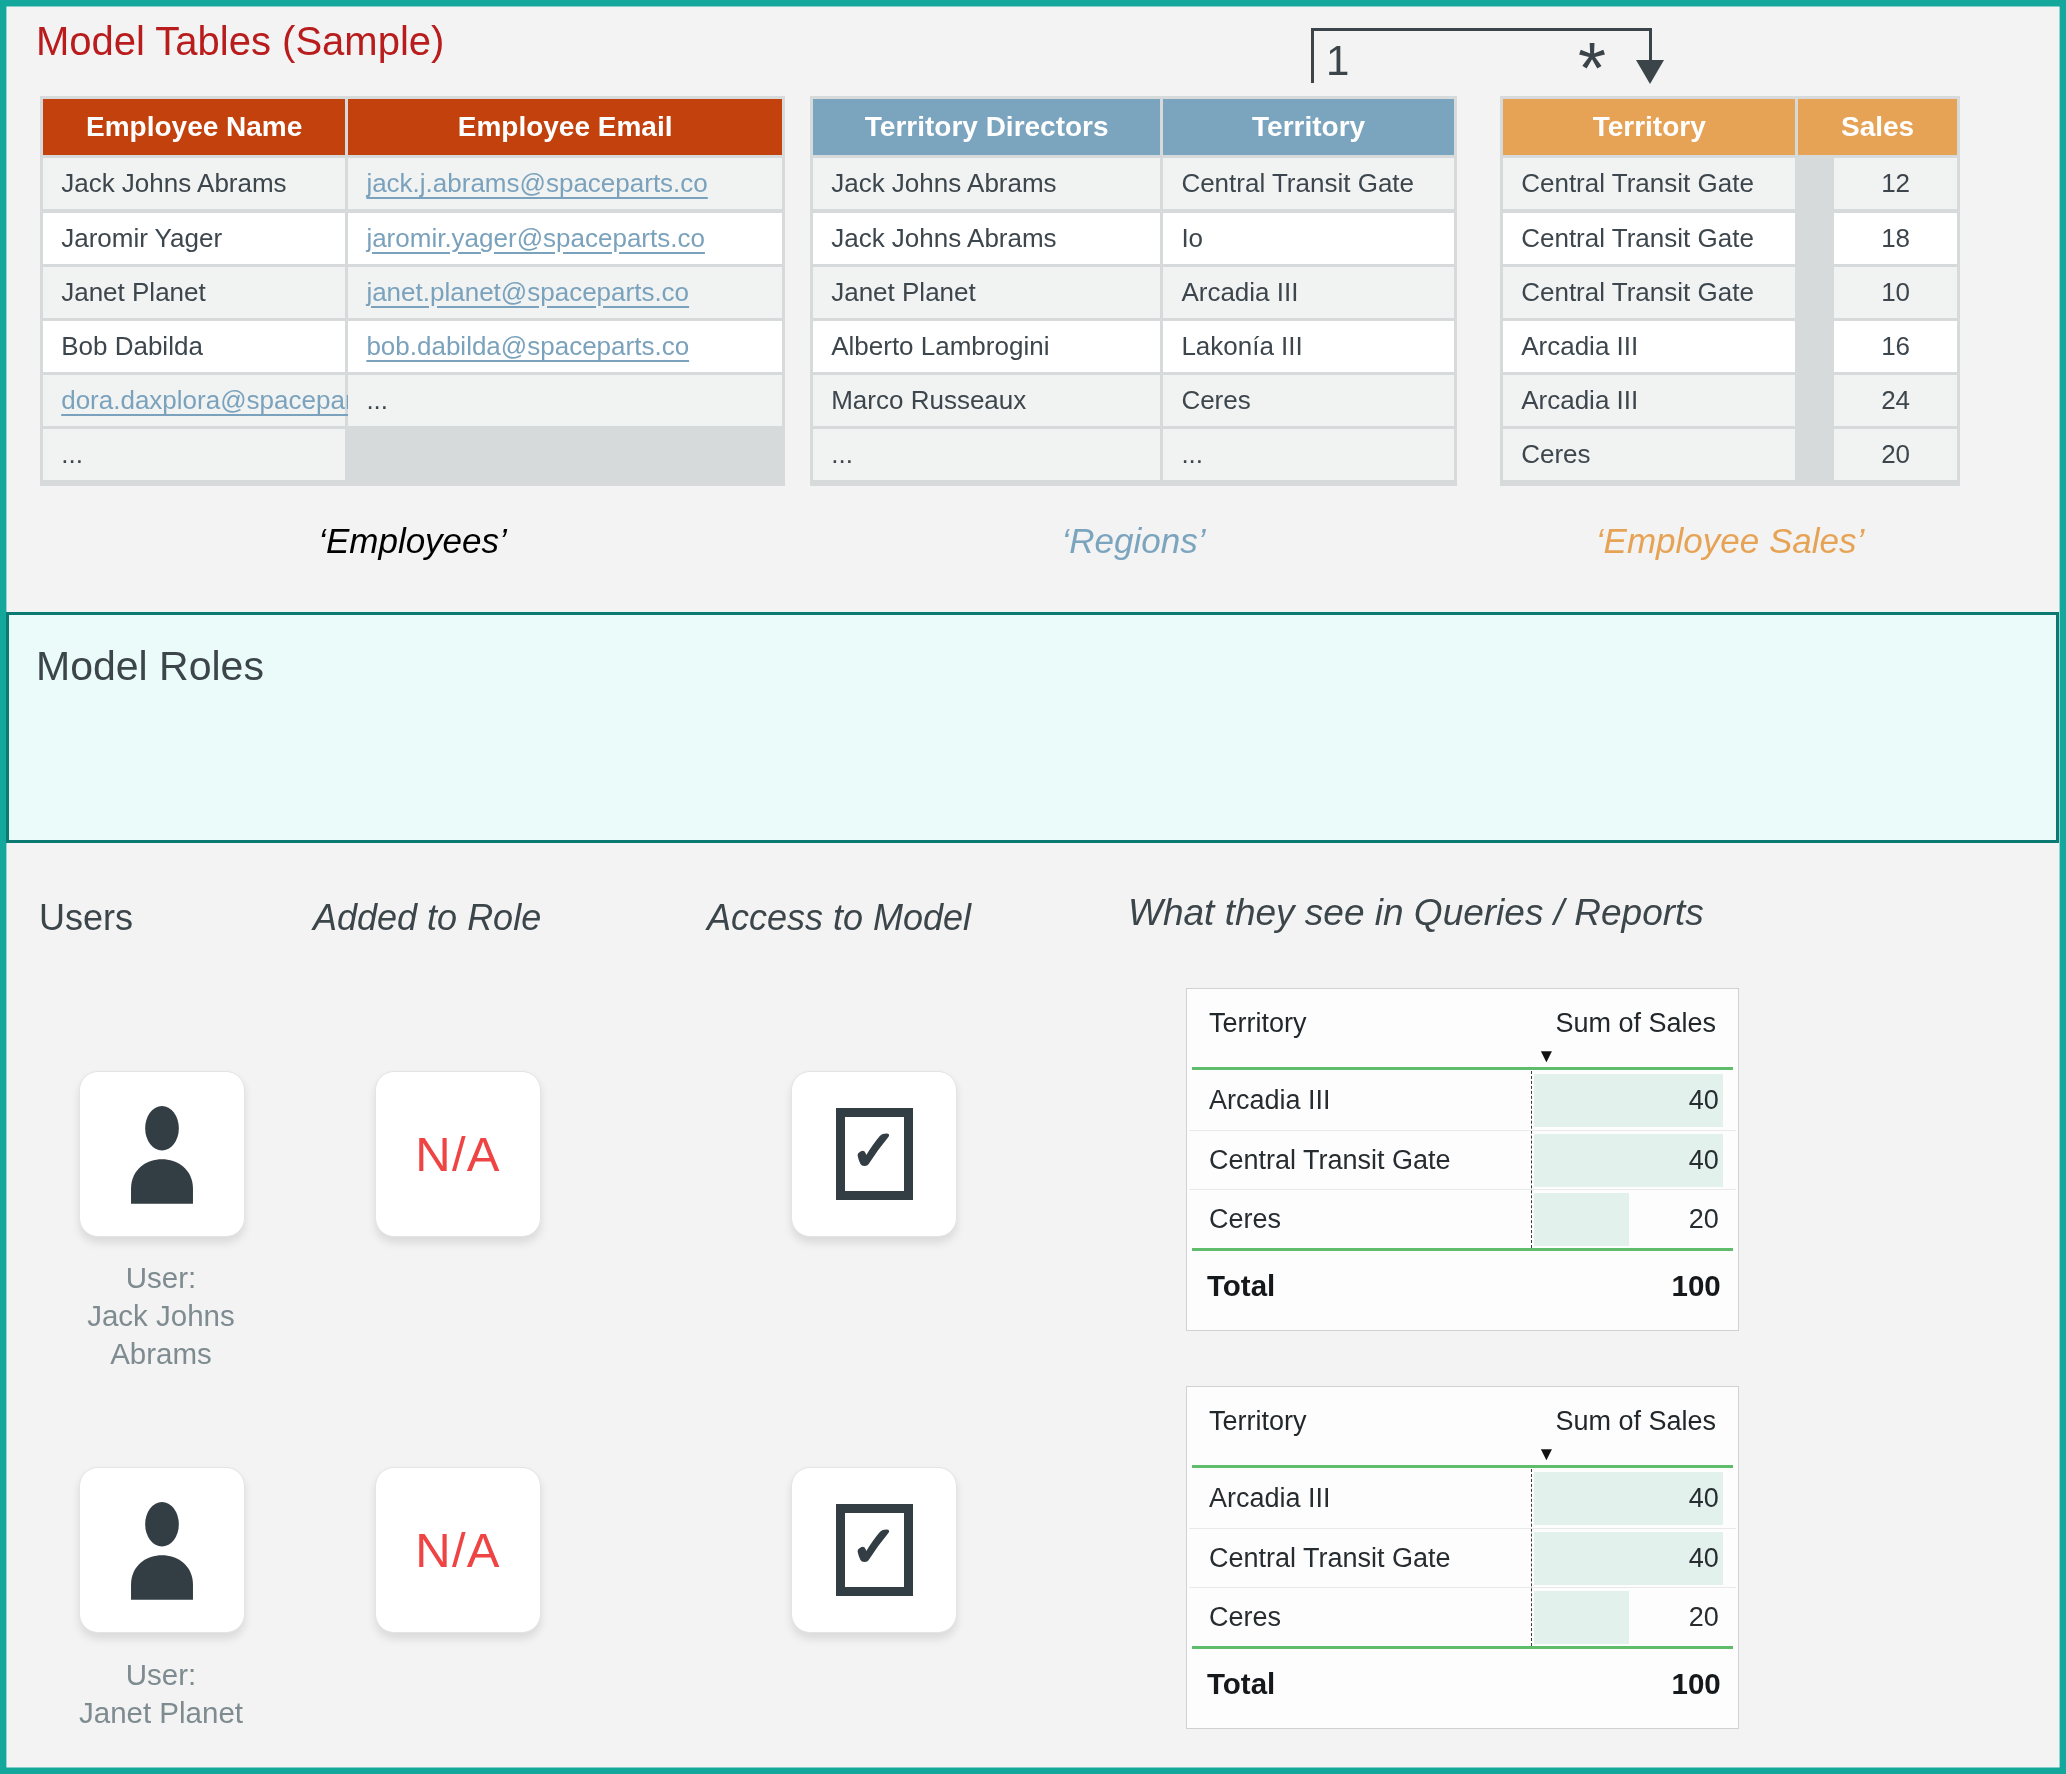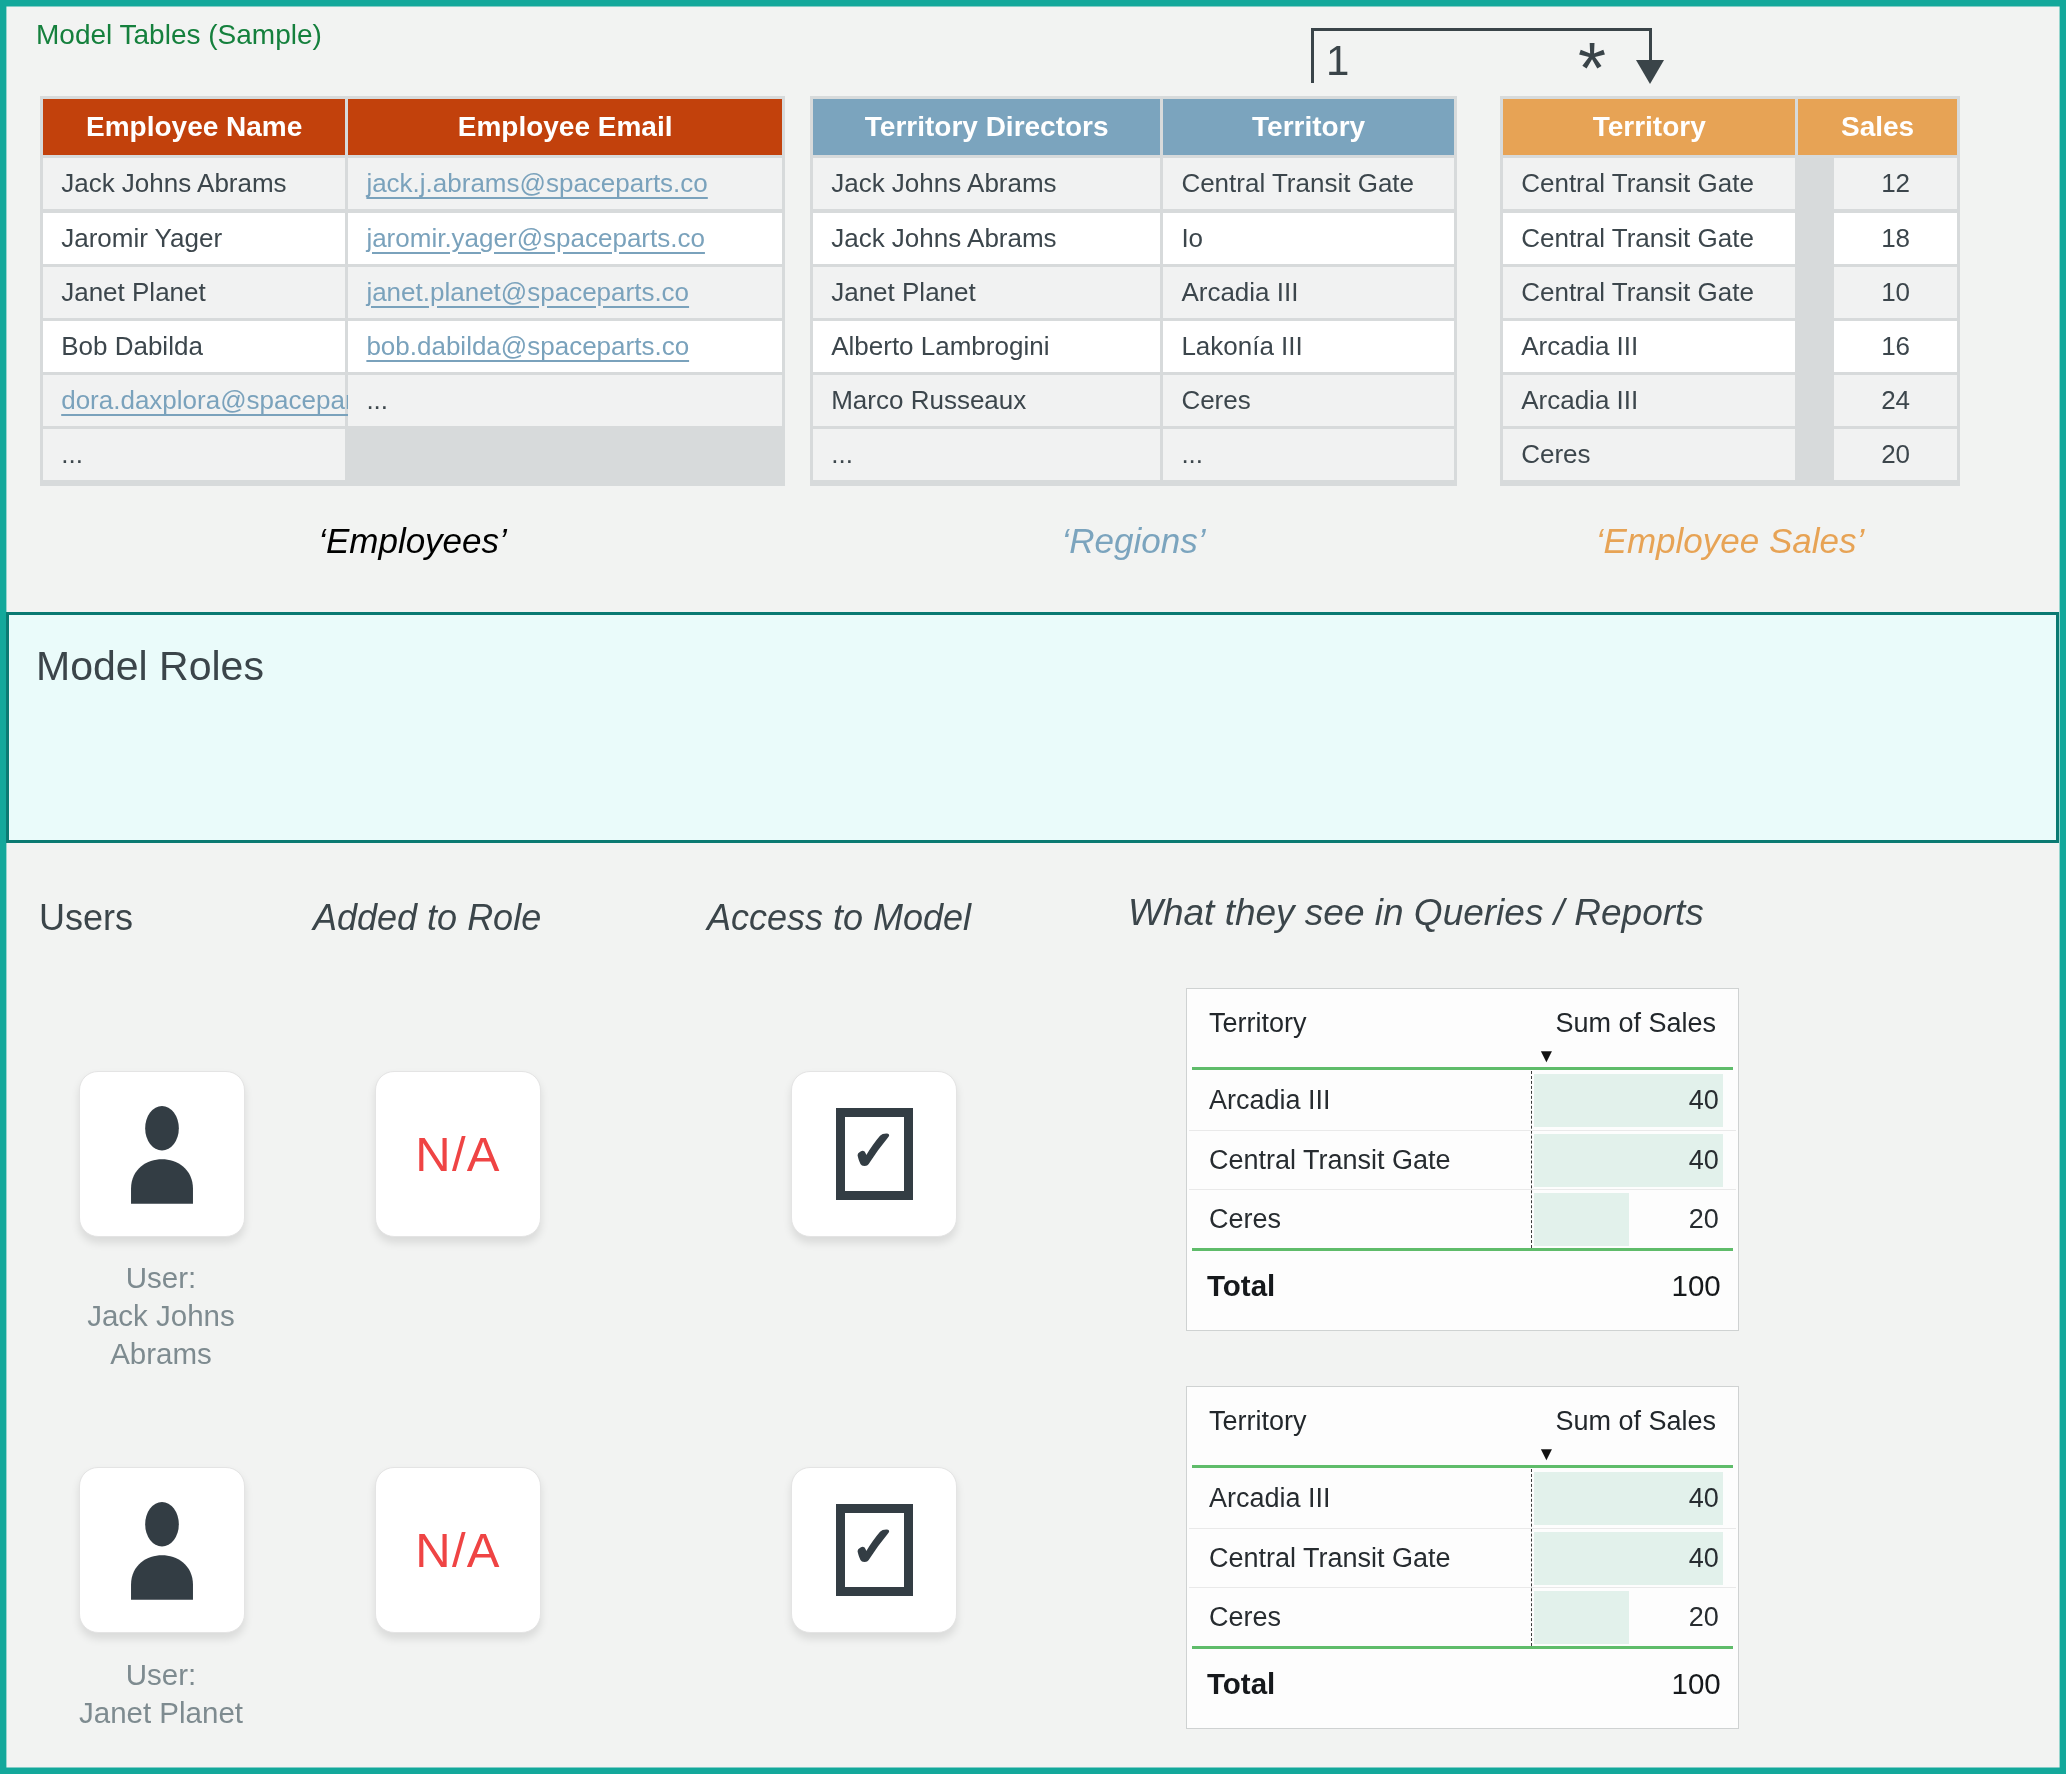--- a/index.html
+++ b/index.html
@@ -6,21 +6,21 @@
   .page{
     position:relative;
     width:2066px;height:1774px;
     background:#f2f3f2;
     box-shadow:inset 0 0 0 6.4px #13a89b;
     font-family:"Liberation Sans","DejaVu Sans",sans-serif;
     color:#3c464c;
     overflow:hidden;
   }
   .abs{position:absolute;}
-  .page-title{left:36px;top:19px;font-size:28px;font-weight:400;color:#15803d;}
+  .page-title{left:36px;top:19px;font-size:40px;font-weight:400;color:#b91c1c;}
 
   
   .mtable{
     position:absolute;top:96px;height:390px;
     background:#d7dadb;padding:3.2px;box-sizing:border-box;
     display:grid;gap:3.2px;
     grid-template-rows:56px repeat(6,51px);
   }
   .t-emp{left:40px;width:745px;grid-template-columns:302px 1fr;}
   .t-reg{left:810px;width:647px;grid-template-columns:347px 1fr;}
@@ -102,21 +102,21 @@
   .r-dash{position:absolute;left:344px;top:82px;height:177px;border-left:1.9px dashed #3d3d3d;}
   .rrow{position:absolute;left:1.9px;right:1.9px;height:59px;}
   .rr0{top:82px;}
   .rr1{top:141px;border-top:1.3px solid #e9e9e9;}
   .rr2{top:200px;border-top:1.3px solid #e9e9e9;}
   .r-terr{position:absolute;left:20px;top:0;height:59px;display:flex;align-items:center;font-size:27px;color:#272c30;}
   .r-track{position:absolute;left:345px;right:13px;top:3.2px;bottom:3.2px;}
   .r-bar{height:100%;background:#e2f1eb;}
   .r-val{position:absolute;right:17.3px;top:0;height:59px;display:flex;align-items:center;font-size:27px;color:#272c30;}
   .r-total-label{position:absolute;left:20px;top:268px;height:58px;display:flex;align-items:center;font-size:29.5px;font-weight:700;color:#16191c;}
-  .r-total-value{position:absolute;right:17.3px;top:268px;height:58px;display:flex;align-items:center;font-size:29.5px;font-weight:400;color:#16191c;}
+  .r-total-value{position:absolute;right:17.3px;top:268px;height:58px;display:flex;align-items:center;font-size:29.5px;font-weight:700;color:#16191c;}
 
   .person-svg{width:96px;height:101px;fill:#333d44;}
 </style>
 </head>
 <body>
 
 <div class="page">
 
   <div class="abs page-title">Model Tables (Sample)</div>
 

